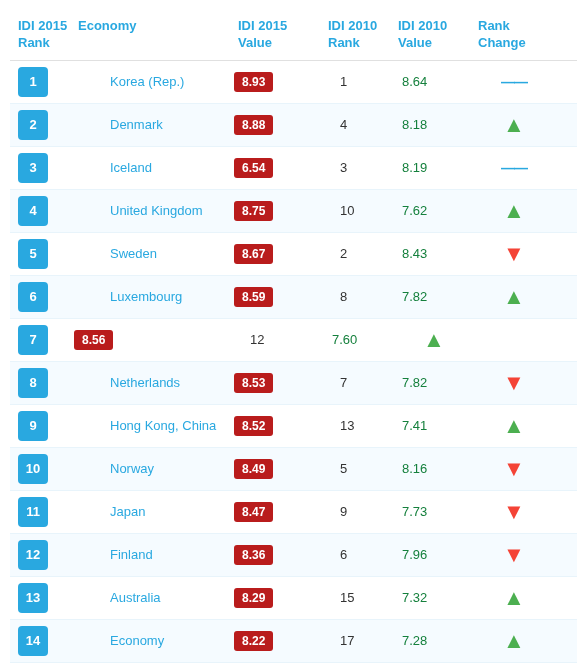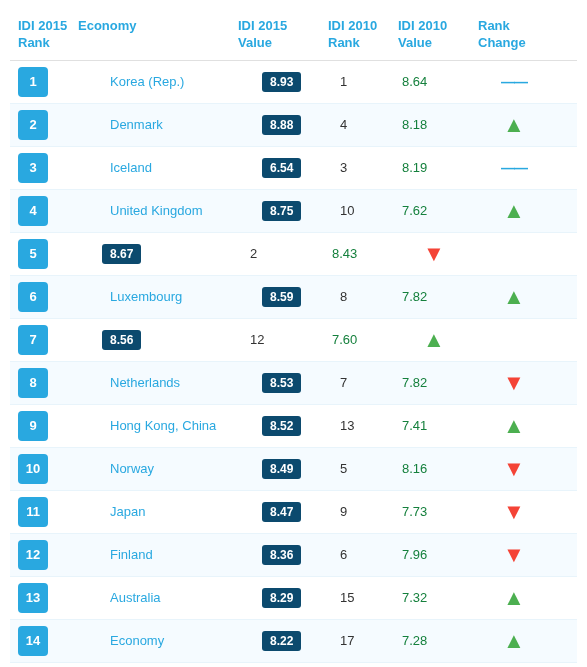--- a/index.html
+++ b/index.html
@@ -55,27 +55,26 @@
     .economy-name {
       color: #29a8e0;
       font-size: 13px;
       padding-left: 8px;
       margin-left: 28px;
     }
     .value-badge {
       display: inline-flex;
       align-items: center;
       justify-content: center;
-      background: #0c4a6e;
+      background: #b91c1c;
       color: white;
       font-size: 12px;
       font-weight: bold;
       padding: 3px 8px;
       border-radius: 3px;
-      margin-left: 28px;
     }
     .rank-2010 {
       color: #333;
       font-size: 13px;
       padding-left: 8px;
     }
     .value-2010 {
       color: #15803d;
       font-size: 13px;
       padding-left: 4px;
@@ -193,20 +192,23 @@
           <span class="value-2010">7.62</span>
         </div>
         <div class="cell-change">
           <span class="arrow-up">▲</span>
         </div>
       </div>
       <div class="data-row">
         <div class="cell-rank">
           <span class="rank-badge">5</span>
         </div>
+        <div class="cell-economy">
+          <span class="economy-name">Sweden</span>
+        </div>
         <div class="cell-val">
           <span class="value-badge">8.67</span>
         </div>
         <div class="cell-rank10">
           <span class="rank-2010">2</span>
         </div>
         <div class="cell-val10">
           <span class="value-2010">8.43</span>
         </div>
         <div class="cell-change">

